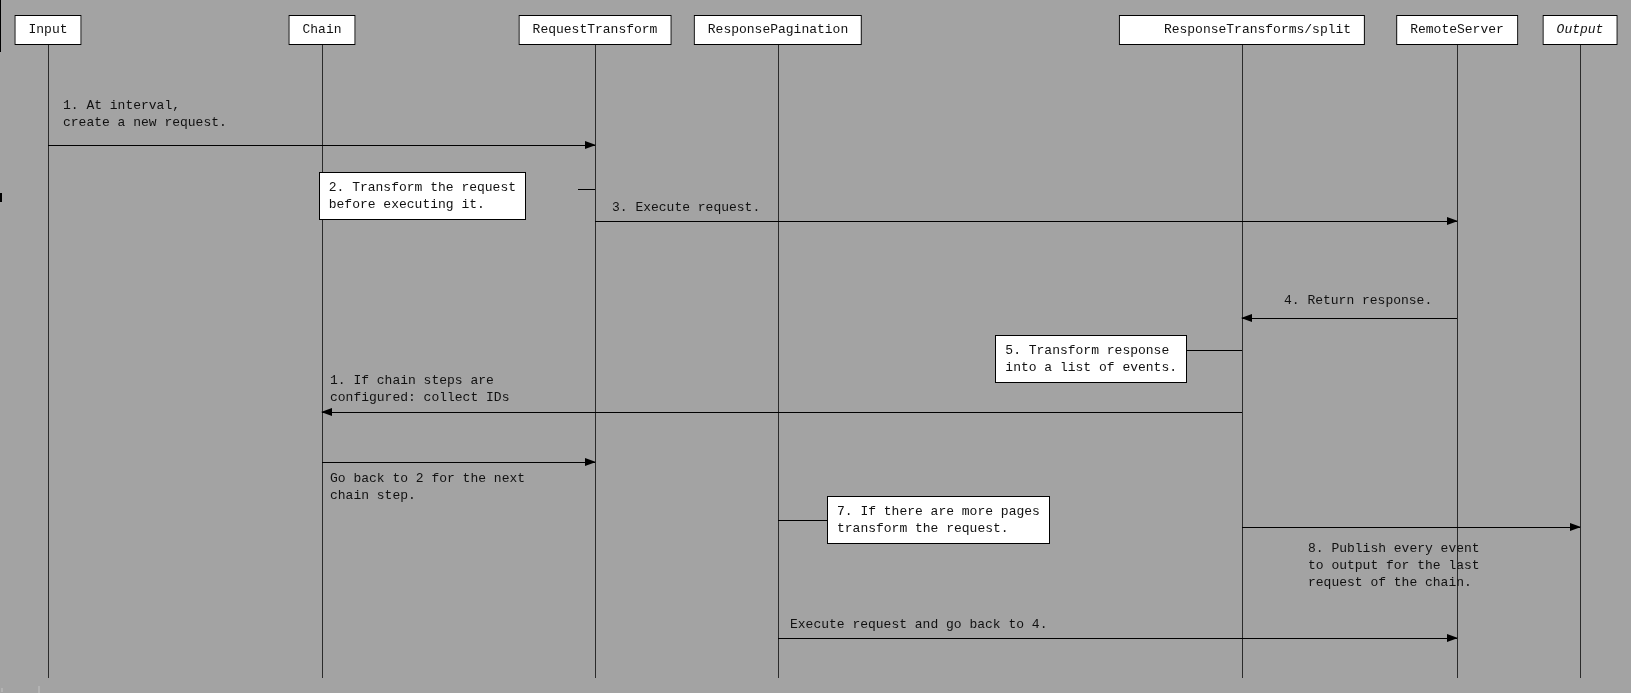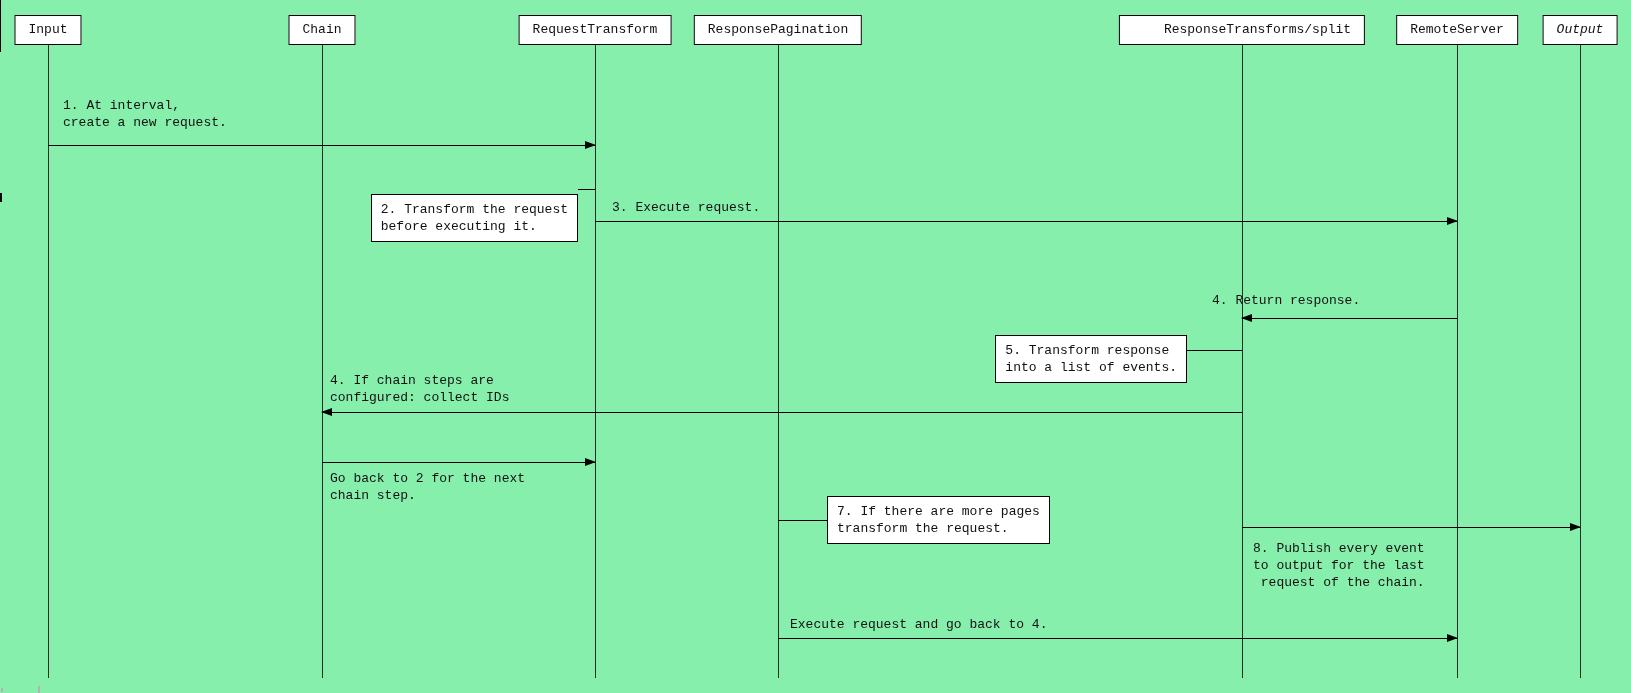--- a/index.html
+++ b/index.html
@@ -4,21 +4,21 @@
 <style>
   html, body {
     margin: 0;
     padding: 0;
     background: #ffffff;
   }
   .canvas {
     position: relative;
     width: 1631px;
     height: 693px;
-    background: #86efac;
+    background: #a3a3a3;
     font-family: "Liberation Mono", "DejaVu Sans Mono", monospace;
     font-size: 13px;
     line-height: 17px;
     color: #111111;
     overflow: hidden;
   }
   
   .lifeline {
     position: absolute;
     top: 45px;
@@ -114,47 +114,47 @@
   <div class="actor" style="left:778px;text-align:center;">ResponsePagination</div>
   <div class="actor" style="left:1242px;padding-left:44px;">ResponseTransforms/split</div>
   <div class="actor" style="left:1457px;text-align:center;">RemoteServer</div>
   <div class="actor" style="left:1580px;font-style:italic;">Output</div>
 
   <div class="mlabel" style="left:63px; top:97px;">1. At interval,
 create a new request.</div>
   <div class="arrow head-right" style="left:48px; top:145px; width:547px;"></div>
 
   <div class="connector" style="left:578px; top:189px; width:17px;"></div>
-  <div class="note" style="right:1053px; top:172px;margin-top:22px;">2. Transform the request
+  <div class="note" style="right:1105px; top:172px;">2. Transform the request
 before executing it.</div>
 
   <div class="mlabel" style="left:612px; top:199px;">3. Execute request.</div>
   <div class="arrow head-right" style="left:595px; top:221px; width:862px;"></div>
 
-  <div class="mlabel" style="left:1212px; top:292px;">4. Return response.</div>
+  <div class="mlabel" style="left:1284px; top:292px;">4. Return response.</div>
   <div class="arrow head-left" style="left:1242px; top:318px; width:215px;"></div>
 
   <div class="connector" style="left:1187px; top:350px; width:55px;"></div>
   <div class="note" style="right:444px; top:335px;">5. Transform response
 into a list of events.</div>
 
-  <div class="mlabel" style="left:330px; top:372px;">4. If chain steps are
+  <div class="mlabel" style="left:330px; top:372px;">1. If chain steps are
 configured: collect IDs</div>
   <div class="arrow head-left" style="left:322px; top:412px; width:920px;"></div>
 
   <div class="arrow head-right" style="left:322px; top:462px; width:273px;"></div>
   <div class="mlabel" style="left:330px; top:470px;">Go back to 2 for the next
 chain step.</div>
 
   <div class="connector" style="left:778px; top:520px; width:49px;"></div>
   <div class="note" style="left:827px; top:496px;">7. If there are more pages
 transform the request.</div>
 
   <div class="arrow head-right" style="left:1242px; top:527px; width:338px;"></div>
-  <div class="mlabel" style="left:1253px; top:540px;text-align:right;">8. Publish every event
+  <div class="mlabel" style="left:1308px; top:540px;">8. Publish every event
 to output for the last
 request of the chain.</div>
 
   <div class="mlabel" style="left:790px; top:616px;">Execute request and go back to 4.</div>
   <div class="arrow head-right" style="left:778px; top:638px; width:679px;"></div>
 
   <div class="artifact" style="left:0; top:0; width:1px; height:52px;"></div>
   <div class="artifact" style="left:0; top:193px; width:2px; height:9px;"></div>
   <div class="artifact faint" style="left:1px; top:688px; width:2px; height:4px;"></div>
   <div class="artifact faint" style="left:38px; top:686px; width:2px; height:7px;"></div>

